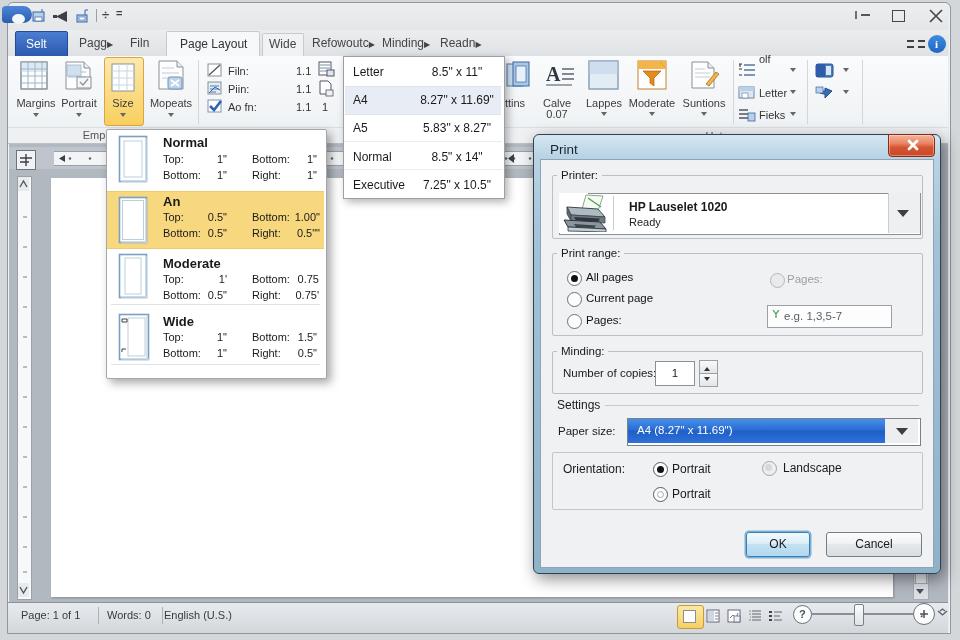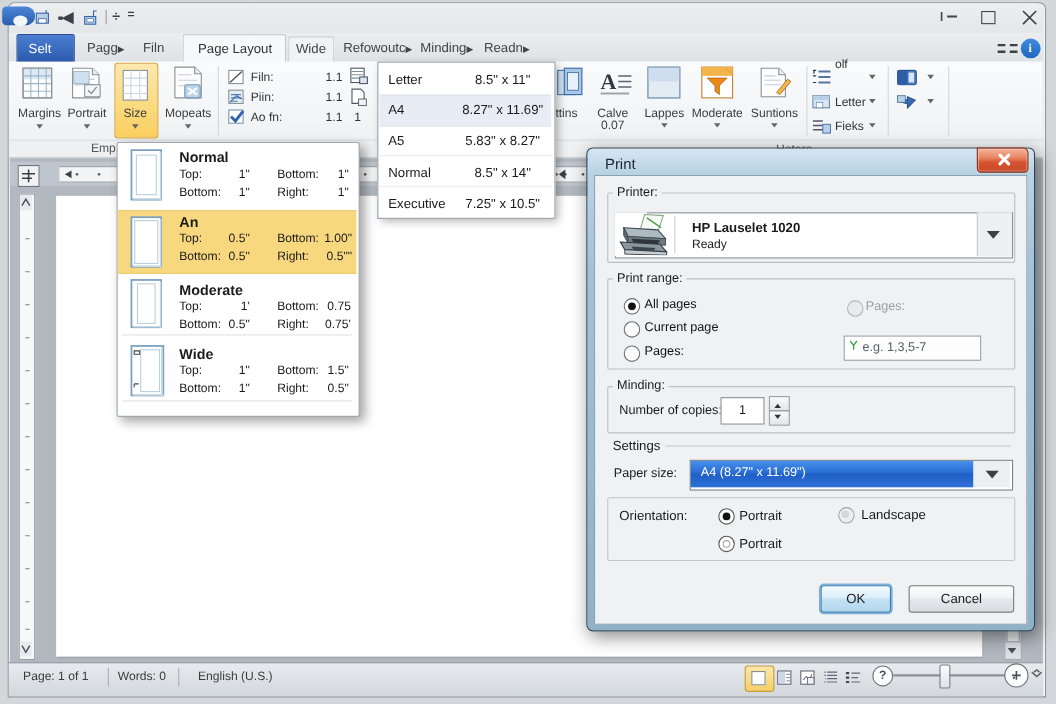--- a/index.html
+++ b/index.html
@@ -251,21 +251,21 @@
 <div class="a" style="left:913px;top:147px;width:14px;height:451px;background:#ced3d9;border:1px solid #a6acb4"></div>
 <div class="a" style="left:915px;top:560px;width:10px;height:22px;background:#e9ecee;border:1px solid #a6acb4;border-radius:2px"></div>
 <div class="a" style="left:913px;top:583px;width:14px;height:15px;background:#dde1e5;border:1px solid #a6acb4"></div>
 <div class="a" style="left:916px;top:589px;width:0;height:0;border:4px solid transparent;border-top:5px solid #4a5058"></div>
 
 <div class="a" id="statusbar" style="left:8px;top:602px;width:940px;height:30px;background:linear-gradient(#e8ebee,#d2d7dc);border-top:1px solid #8b929b"></div>
 <div class="a" style="left:21px;top:609px;font-size:11px;color:#3a3a3a">Page: 1 of 1</div>
 <div class="a" style="left:98px;top:607px;width:1px;height:17px;background:#aab0b6"></div>
 <div class="a" style="left:107px;top:609px;font-size:11px;color:#3a3a3a">Words: 0</div>
 <div class="a" style="left:162px;top:607px;width:1px;height:17px;background:#aab0b6"></div>
-<div class="a" style="left:180px;top:609px;font-size:11px;color:#3a3a3a">English (U.S.)</div>
+<div class="a" style="left:164px;top:609px;font-size:11px;color:#3a3a3a">English (U.S.)</div>
 
 <div class="a" style="left:677px;top:605px;width:25px;height:22px;background:linear-gradient(#fbe9a8,#f6cf62);border:1px solid #c89b38;border-radius:3px"></div>
 <div class="a" style="left:683px;top:610px;width:11px;height:11px;background:#fdfdfd;border:1px solid #8a9096"></div>
 <svg class="a" style="left:706px;top:609px" width="15" height="14">
     <rect x="1" y="1" width="12" height="12" fill="#fff" stroke="#667"></rect>
     <rect x="2" y="2" width="6" height="10" fill="#cdd8e4"></rect>
     <path d="M9 4 H12 M9 7 H12 M9 10 H12" stroke="#778" stroke-width=".9"></path>
   </svg>
 <svg class="a" style="left:727px;top:609px" width="15" height="14">
     <rect x="1" y="1" width="12" height="12" fill="#fff" stroke="#667"></rect>

